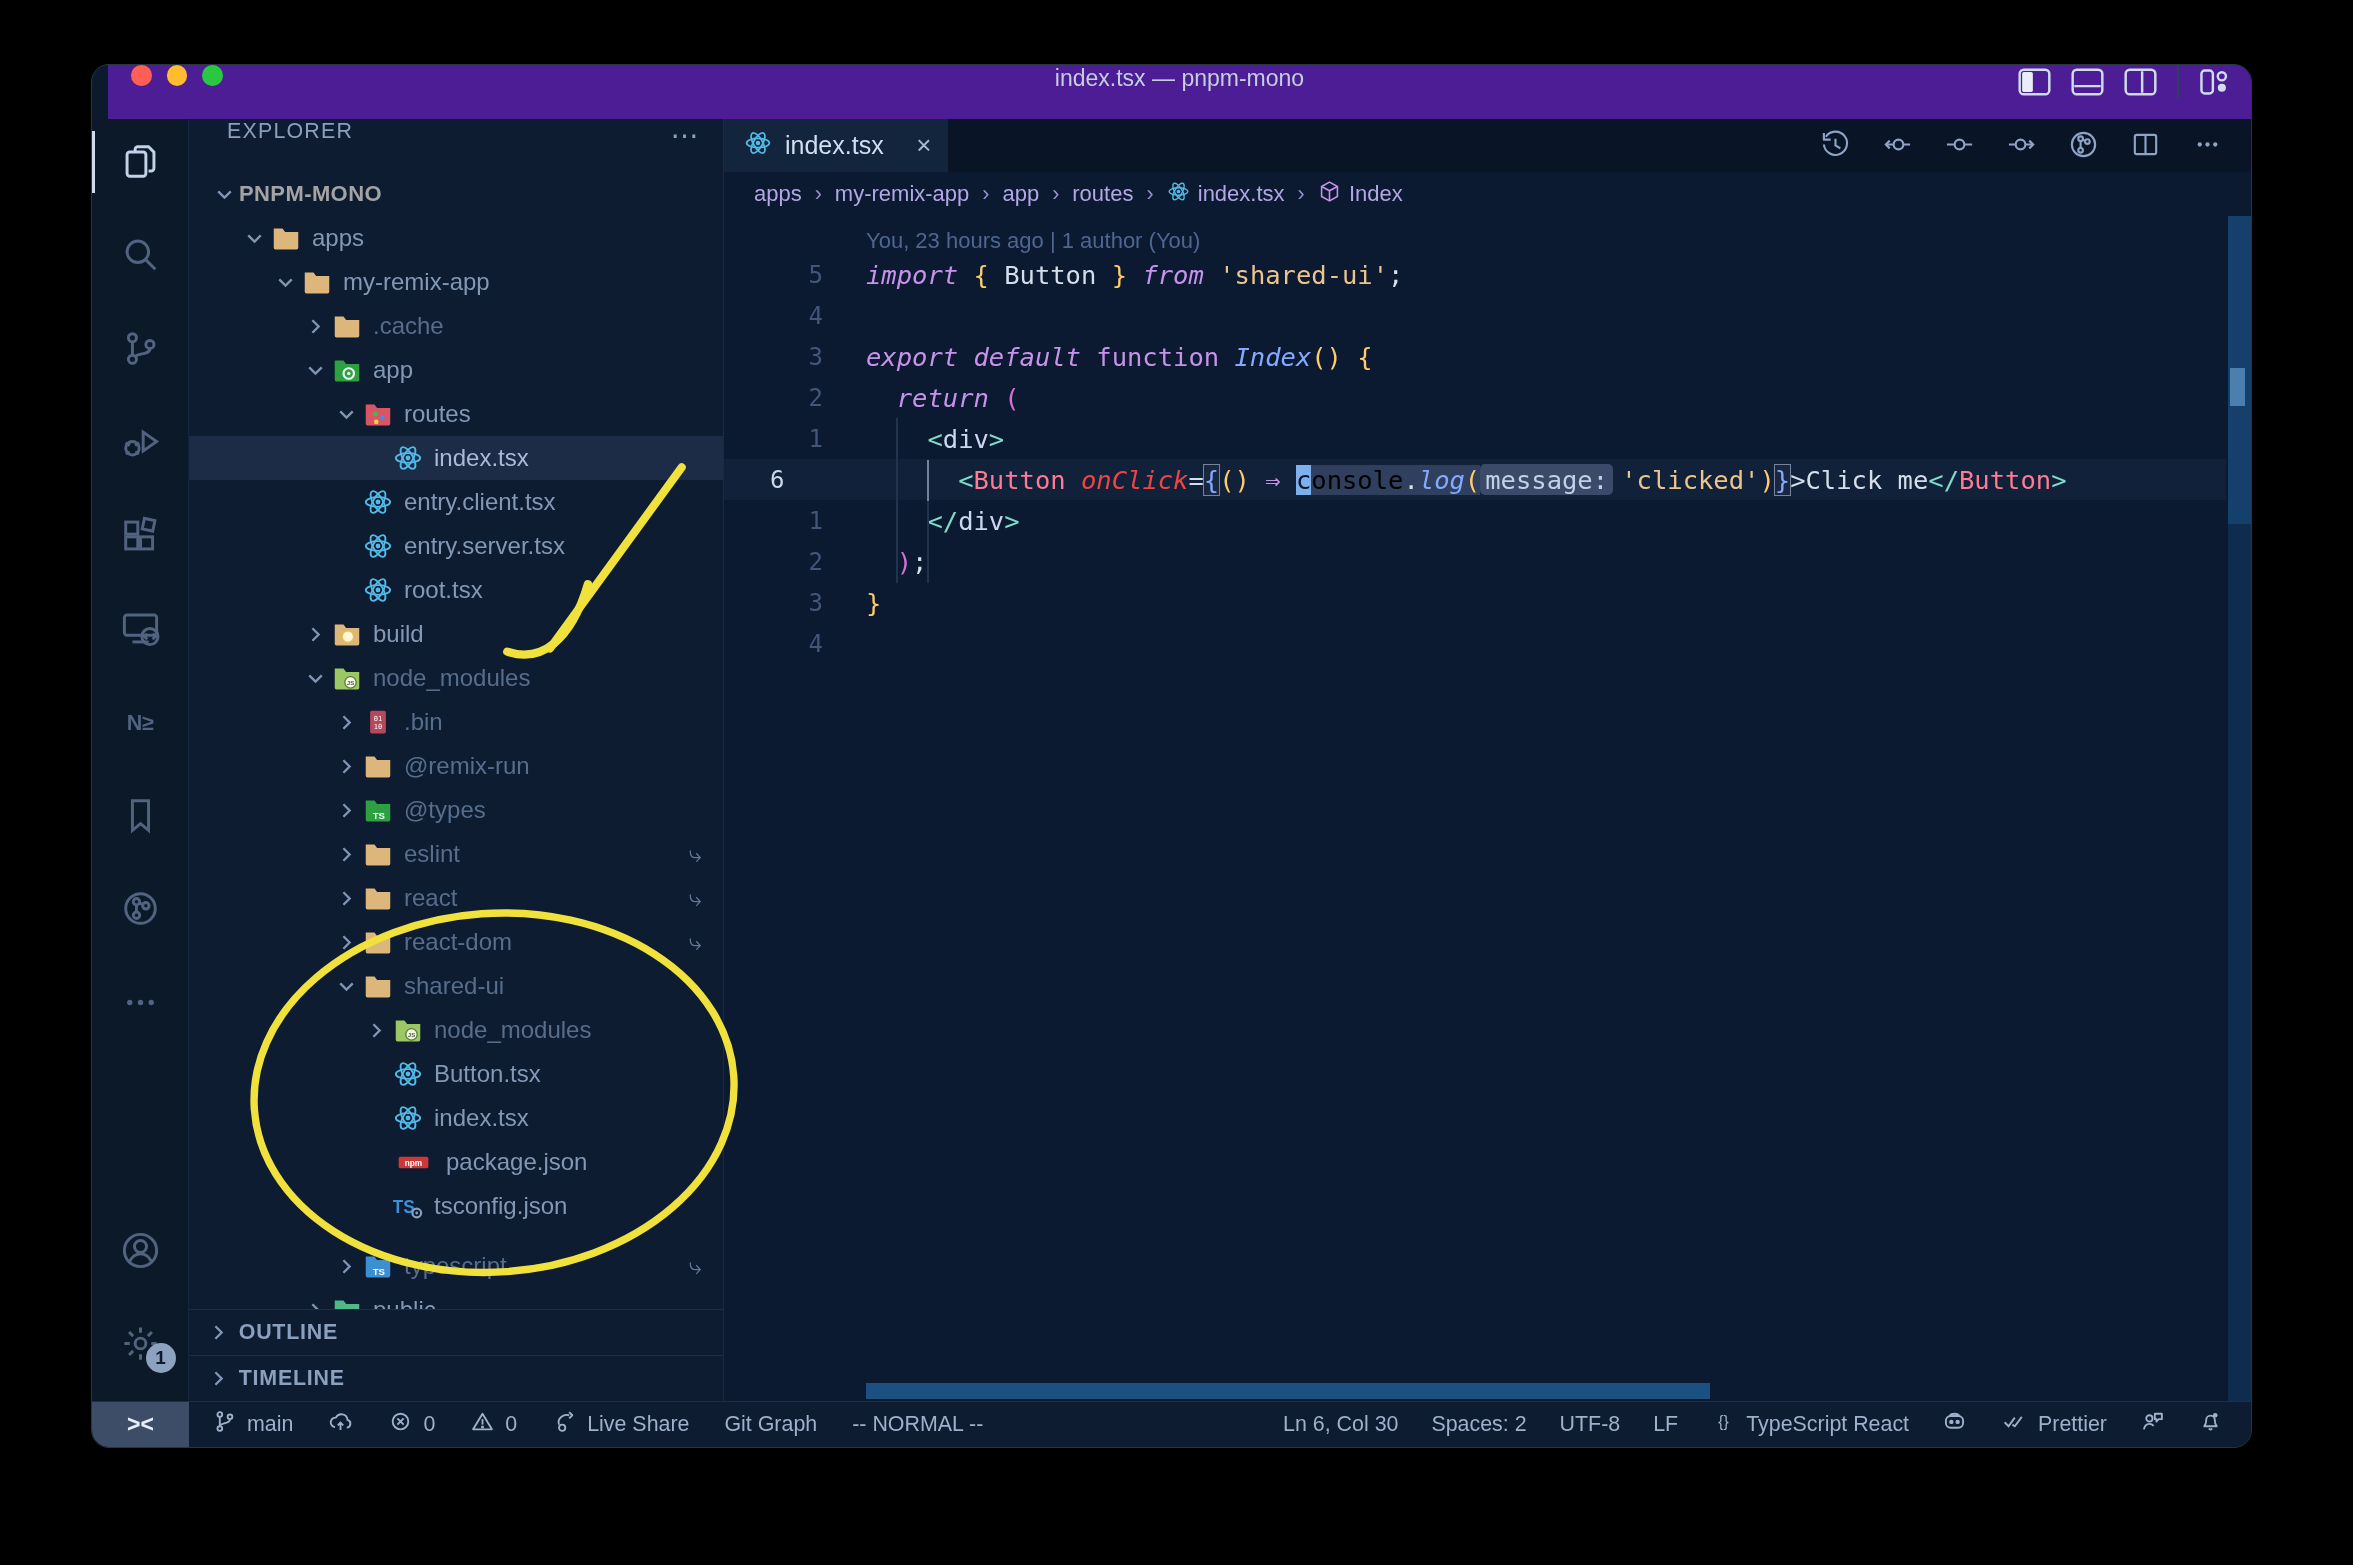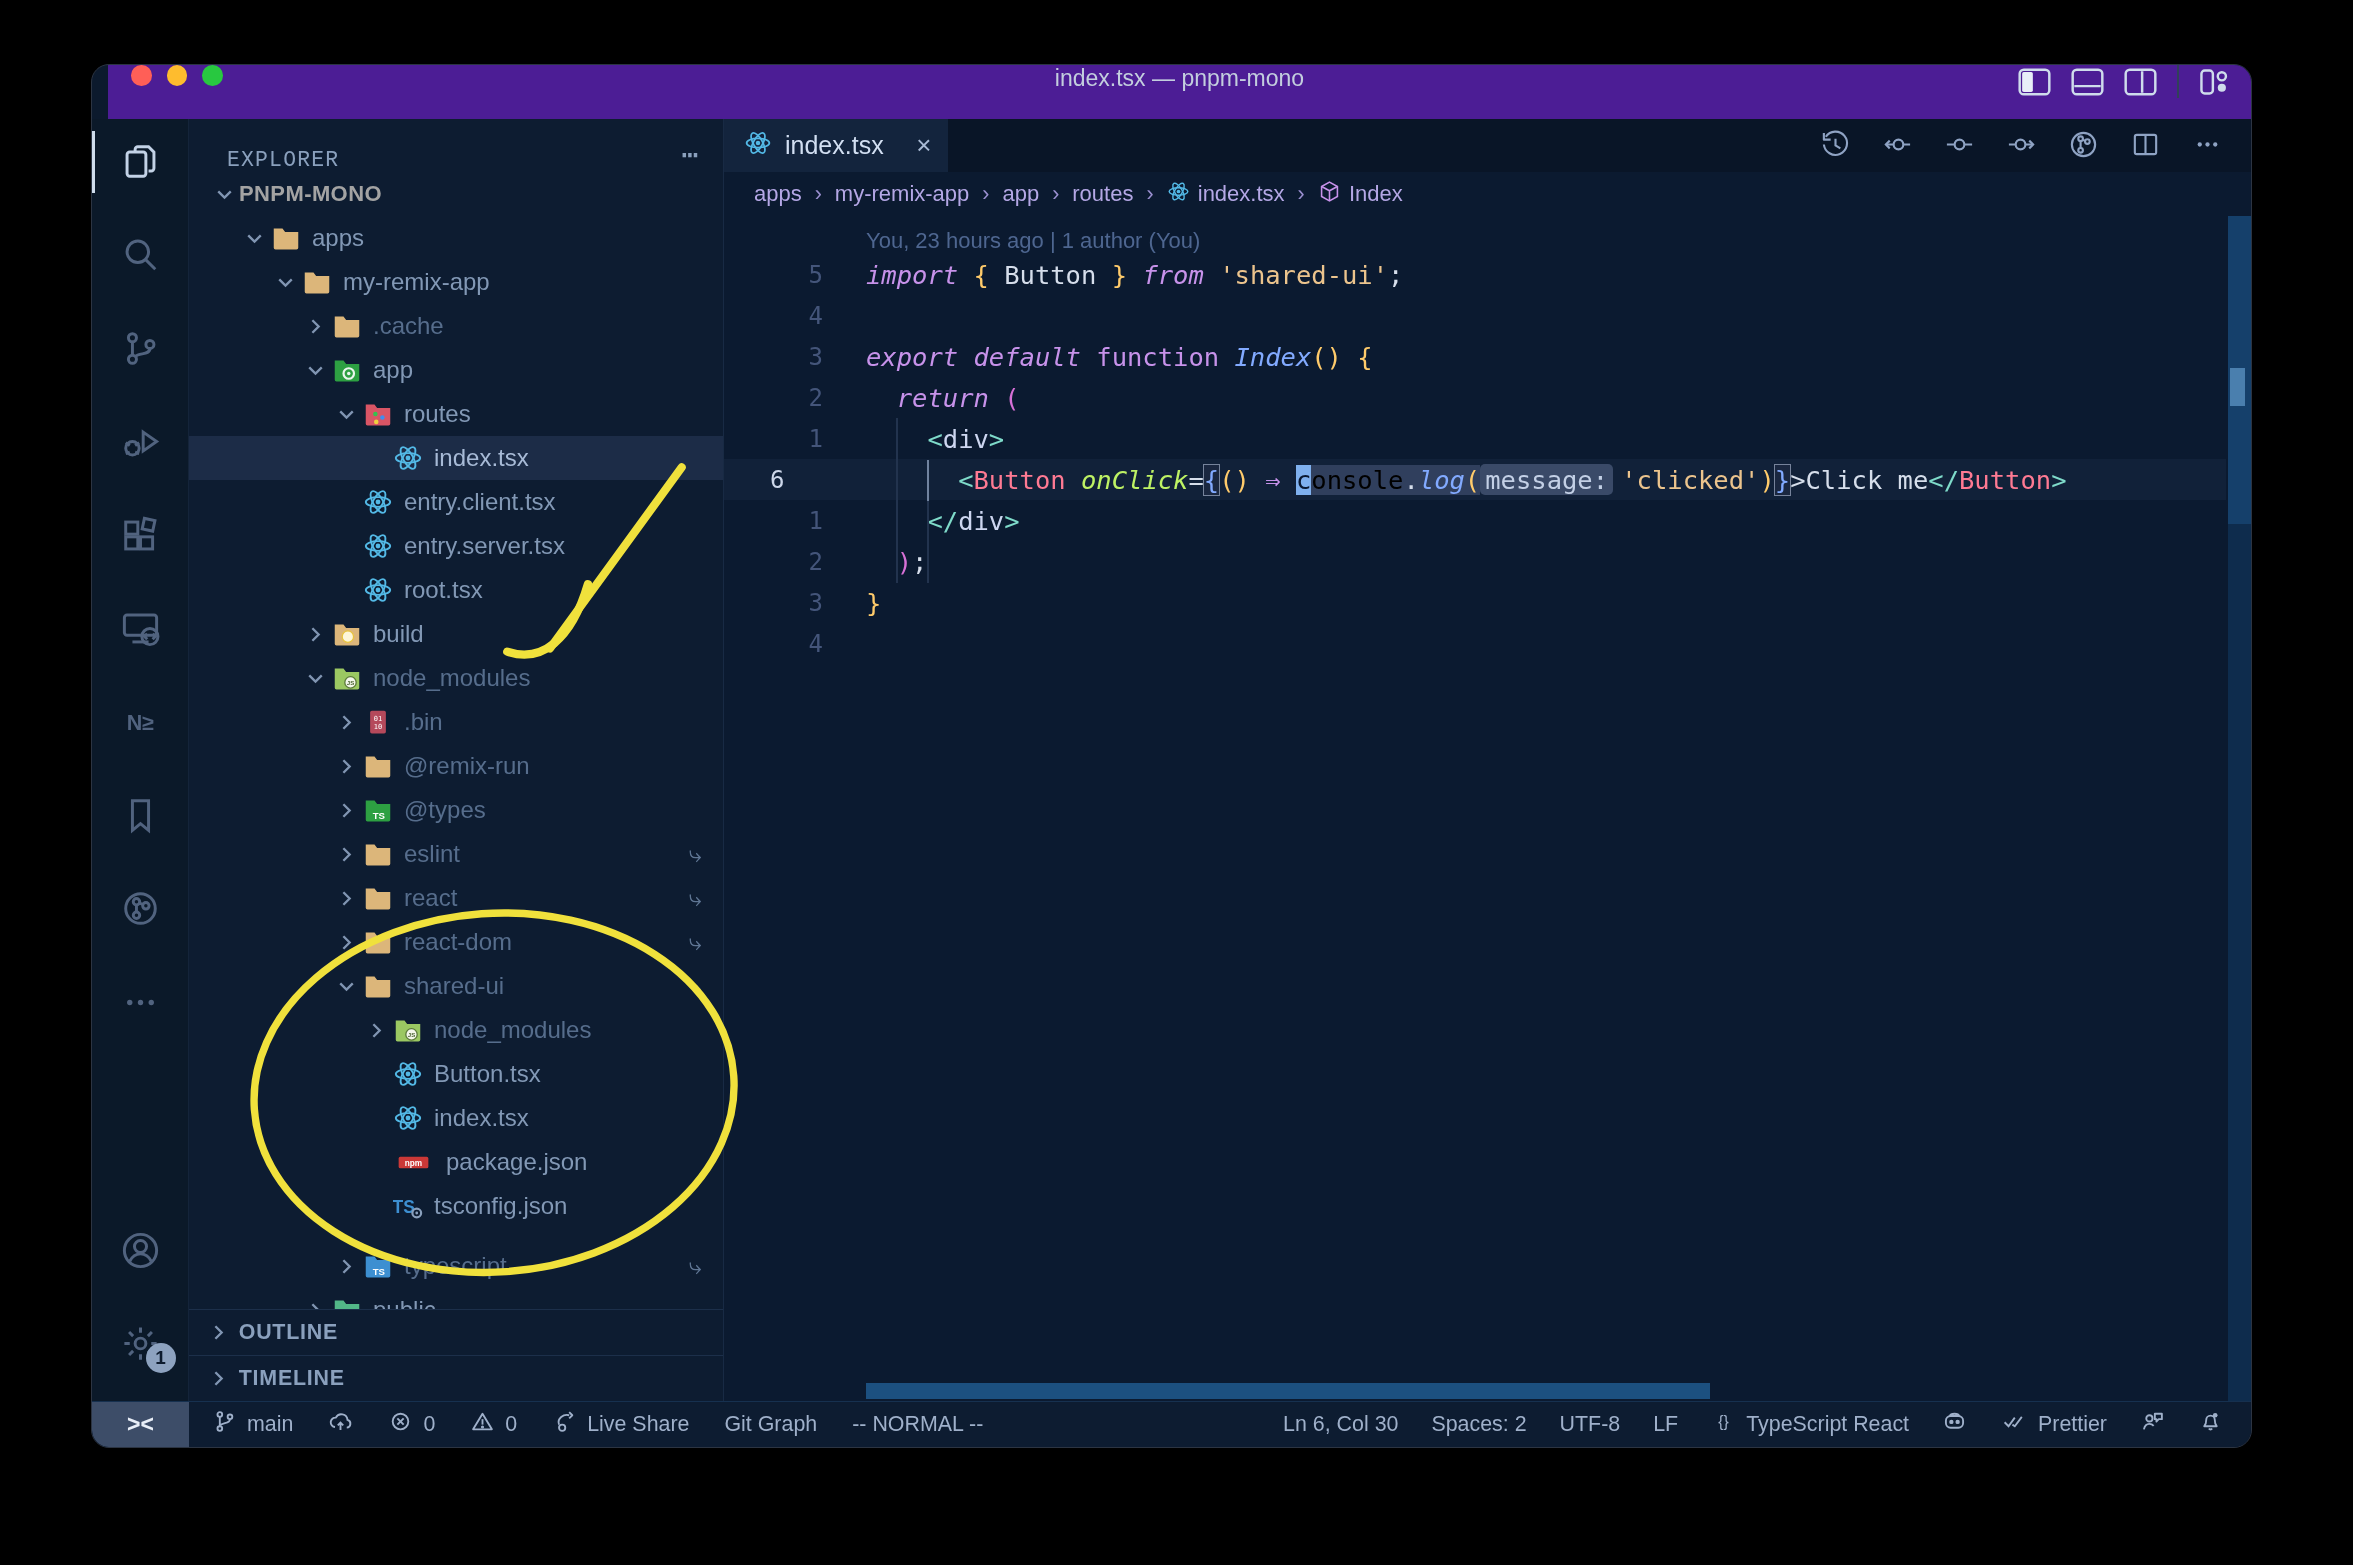--- a/index.html
+++ b/index.html
@@ -22,22 +22,22 @@
   #activitybar { width:97px; background:#0b1929; display:flex; flex-direction:column; align-items:center;
                  border-right:1.6px solid #14243a; padding-top:6.6px; }
   .act-item { width:97px; height:72px; margin-bottom:21.4px; display:flex; align-items:center; justify-content:center; position:relative; }
   .act-item.active::before { content:""; position:absolute; left:0; top:5px; bottom:5px; width:3.3px; background:#cfdceb; }
   .act-spacer { flex:1; }
   .act-badge { position:absolute; right:13px; bottom:6.6px; min-width:30px; height:30px; border-radius:15px;
                background:#8da2bf; color:#0d1b2e; font-size:19px; font-weight:bold;
                display:flex; align-items:center; justify-content:center; }
   
   #sidebar { width:535px; background:#0d1c31; border-right:1.6px solid #182a44; display:flex; flex-direction:column; }
-  #sb-header { height:53px; display:flex; align-items:flex-end; padding:0 23px 0 38px; color:#8aa0bd;
-               font-size:21.4px; letter-spacing:1.2px; flex:0 0 auto;font-family:Liberation Mono, monospace; }
+  #sb-header { height:53px; display:flex; align-items:flex-start; padding:0 23px 0 38px; color:#8aa0bd;
+               font-size:21.4px; letter-spacing:1.2px; flex:0 0 auto; }
   #sb-header .more { margin-left:auto; font-size:28px; letter-spacing:1.6px; color:#8aa0bd; }
   #file-tree { flex:1; overflow:hidden; position:relative; }
   .row { height:44px; display:flex; align-items:center; font-size:24px; color:#8298b5; position:relative; }
   .row.selected { background:#1c2c47; color:#a7bad6; }
   .row.dim .flabel { color:#566d8c; }
   .row.rootrow .flabel { font-weight:bold; font-size:22px; letter-spacing:0.4px; color:#a3a3a3; }
   .chev { width:30px; display:flex; justify-content:center; flex:0 0 auto; }
   .ficon { width:33px; display:flex; justify-content:center; margin-right:10px; flex:0 0 auto; }
   .flabel { white-space:nowrap; }
   .symlink { position:absolute; right:21.4px; color:#5f7694; font-size:23px; }
@@ -67,21 +67,21 @@
   .guide.bright { background:#71839f; }
   
   .kw { color:#c792ea; font-style:italic; }
   .kwu { color:#c792ea; }
   .by { color:#ffcb6b; }
   .w  { color:#d6deeb; }
   .s  { color:#ecc48d; }
   .tagA { color:#7fdbca; }
   .tag { color:#ff7a93; }
   .el { color:#cdd6f0; }
-  .attr { color:#bef264; font-style:italic; }
+  .attr { color:#ef4444; font-style:italic; }
   .fb { color:#82aaff; font-style:italic; }
   .pp { color:#d670d6; }
   .ar { color:#c792ea; }
   .bx { color:#82aaff; background:#1a2740; outline:1.6px solid #76839b; }
   .cur { background:#7fb0ee; color:#0a1830; }
   .hl, .hlw, .hlf, .hly { background:#303f5d; }
   .hlw { color:#d6deeb; } .hlf { color:#82aaff; font-style:italic; } .hly { color:#ffcb6b; }
   .inlay { background:#3a4a68; color:#c3d0e6; border-radius:5px; padding:0.8px 5px; margin-right:8.2px; }
   
   #vscroll { position:absolute; right:0; top:0; bottom:0; width:23px; background:#0e2c4d; }

